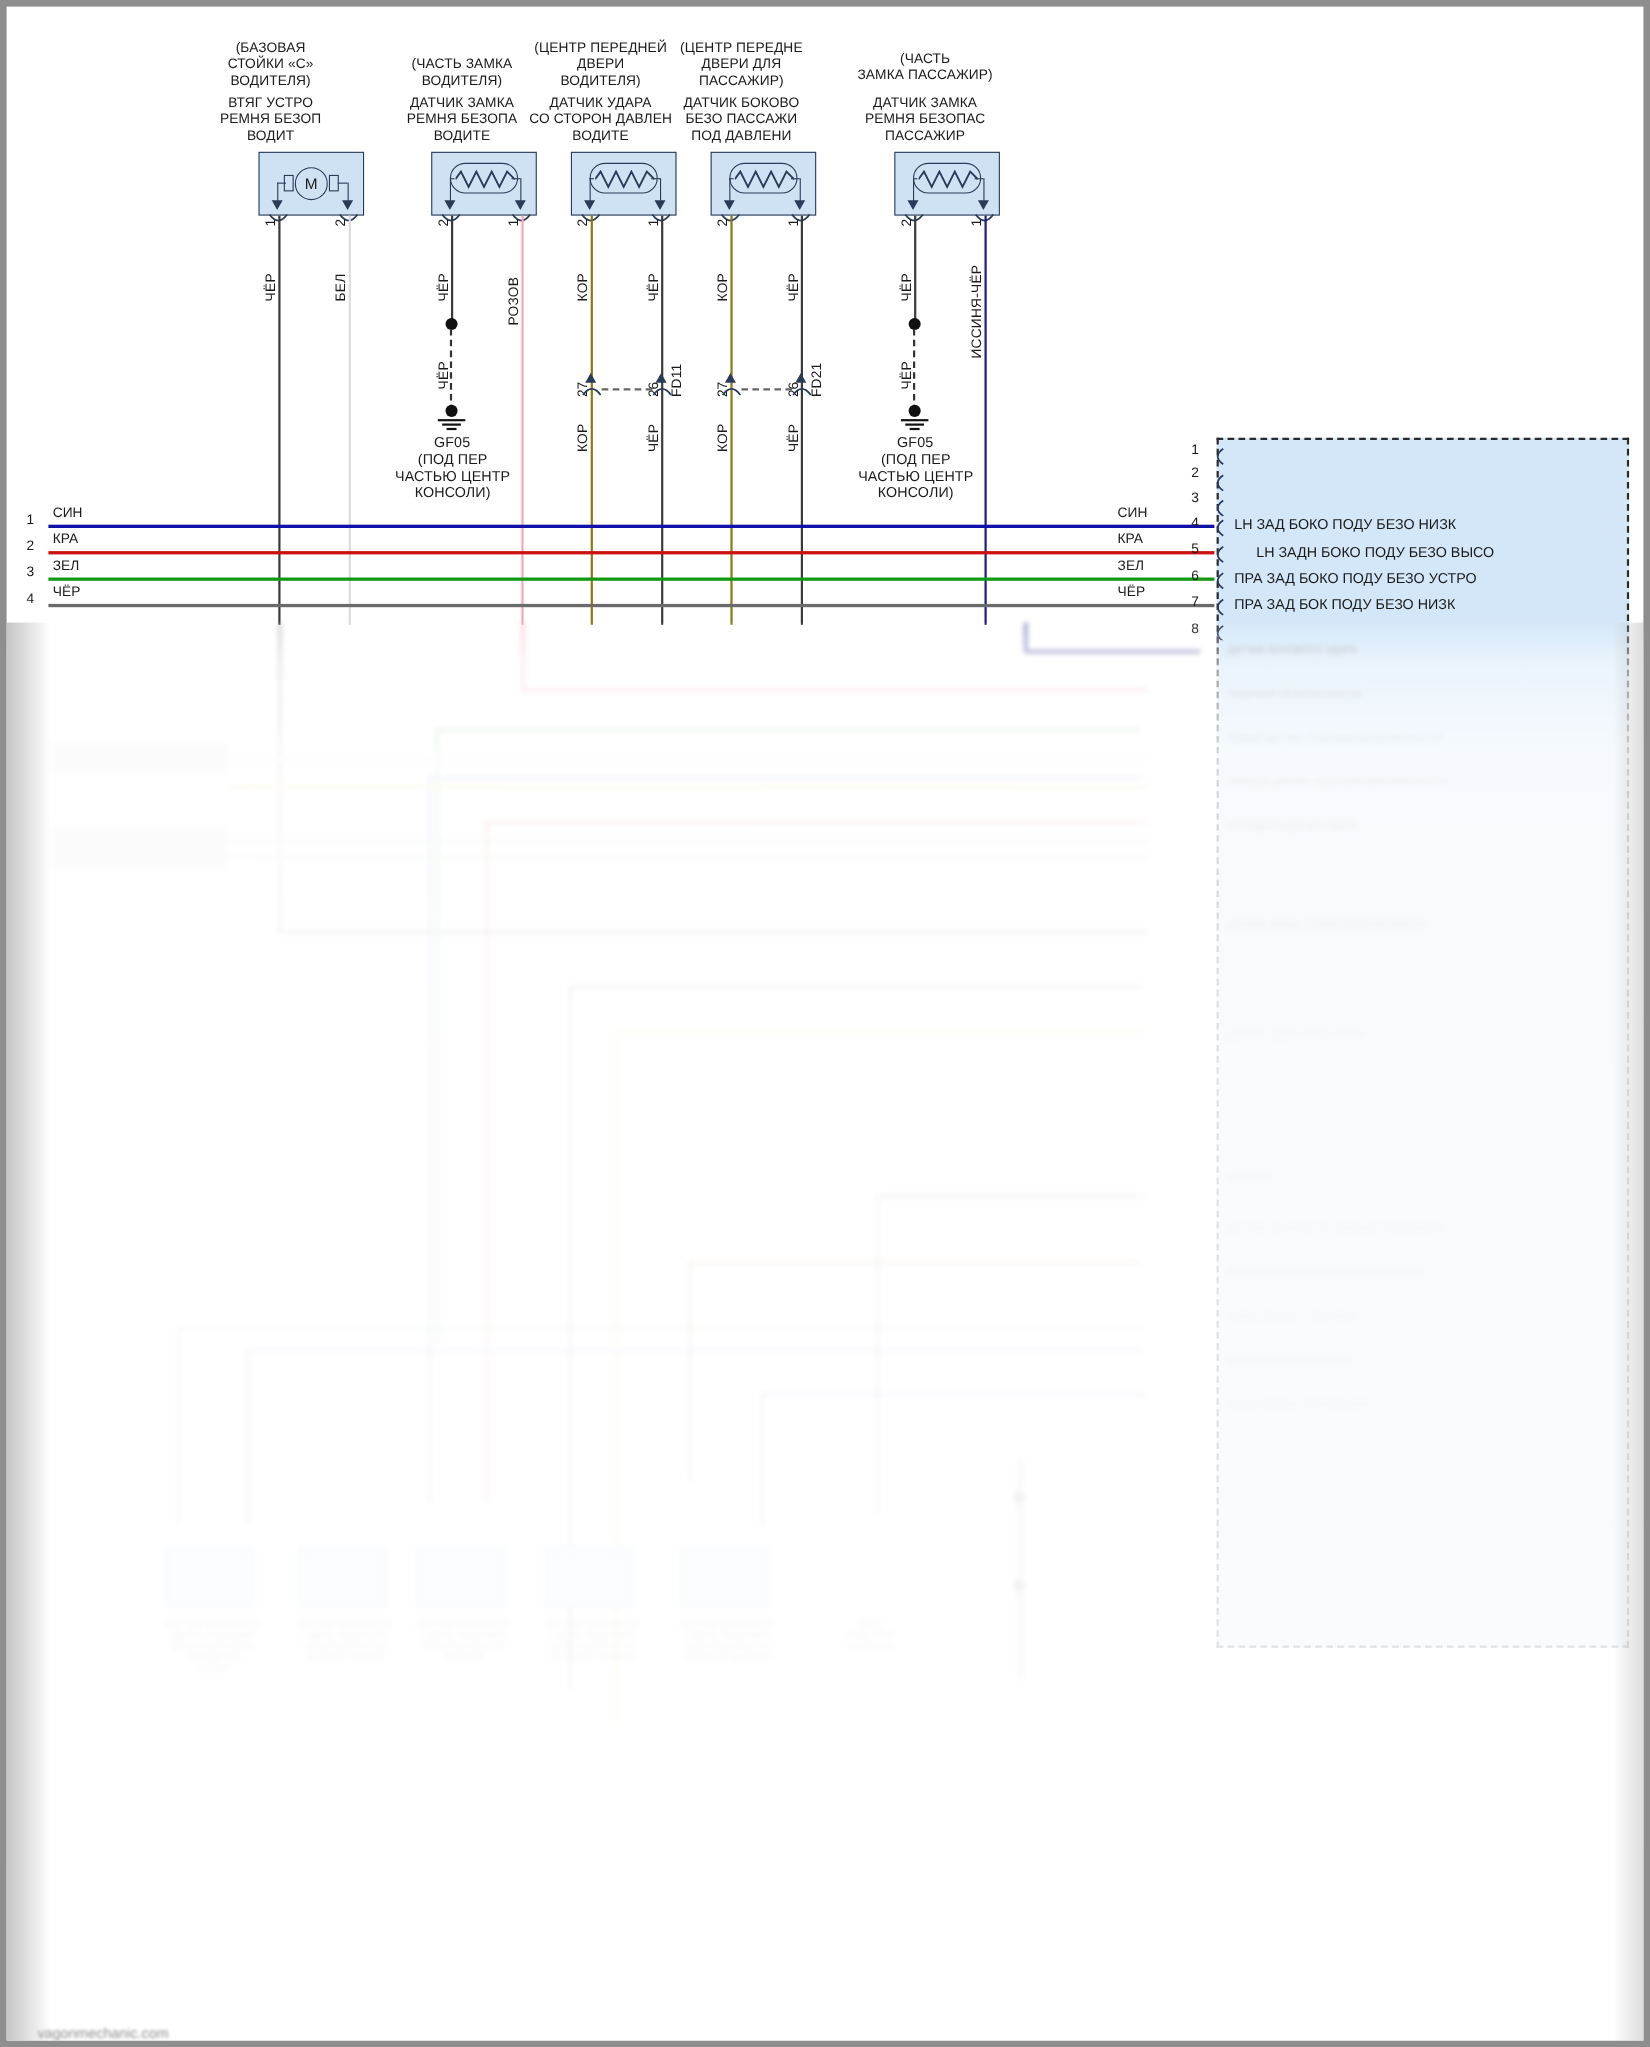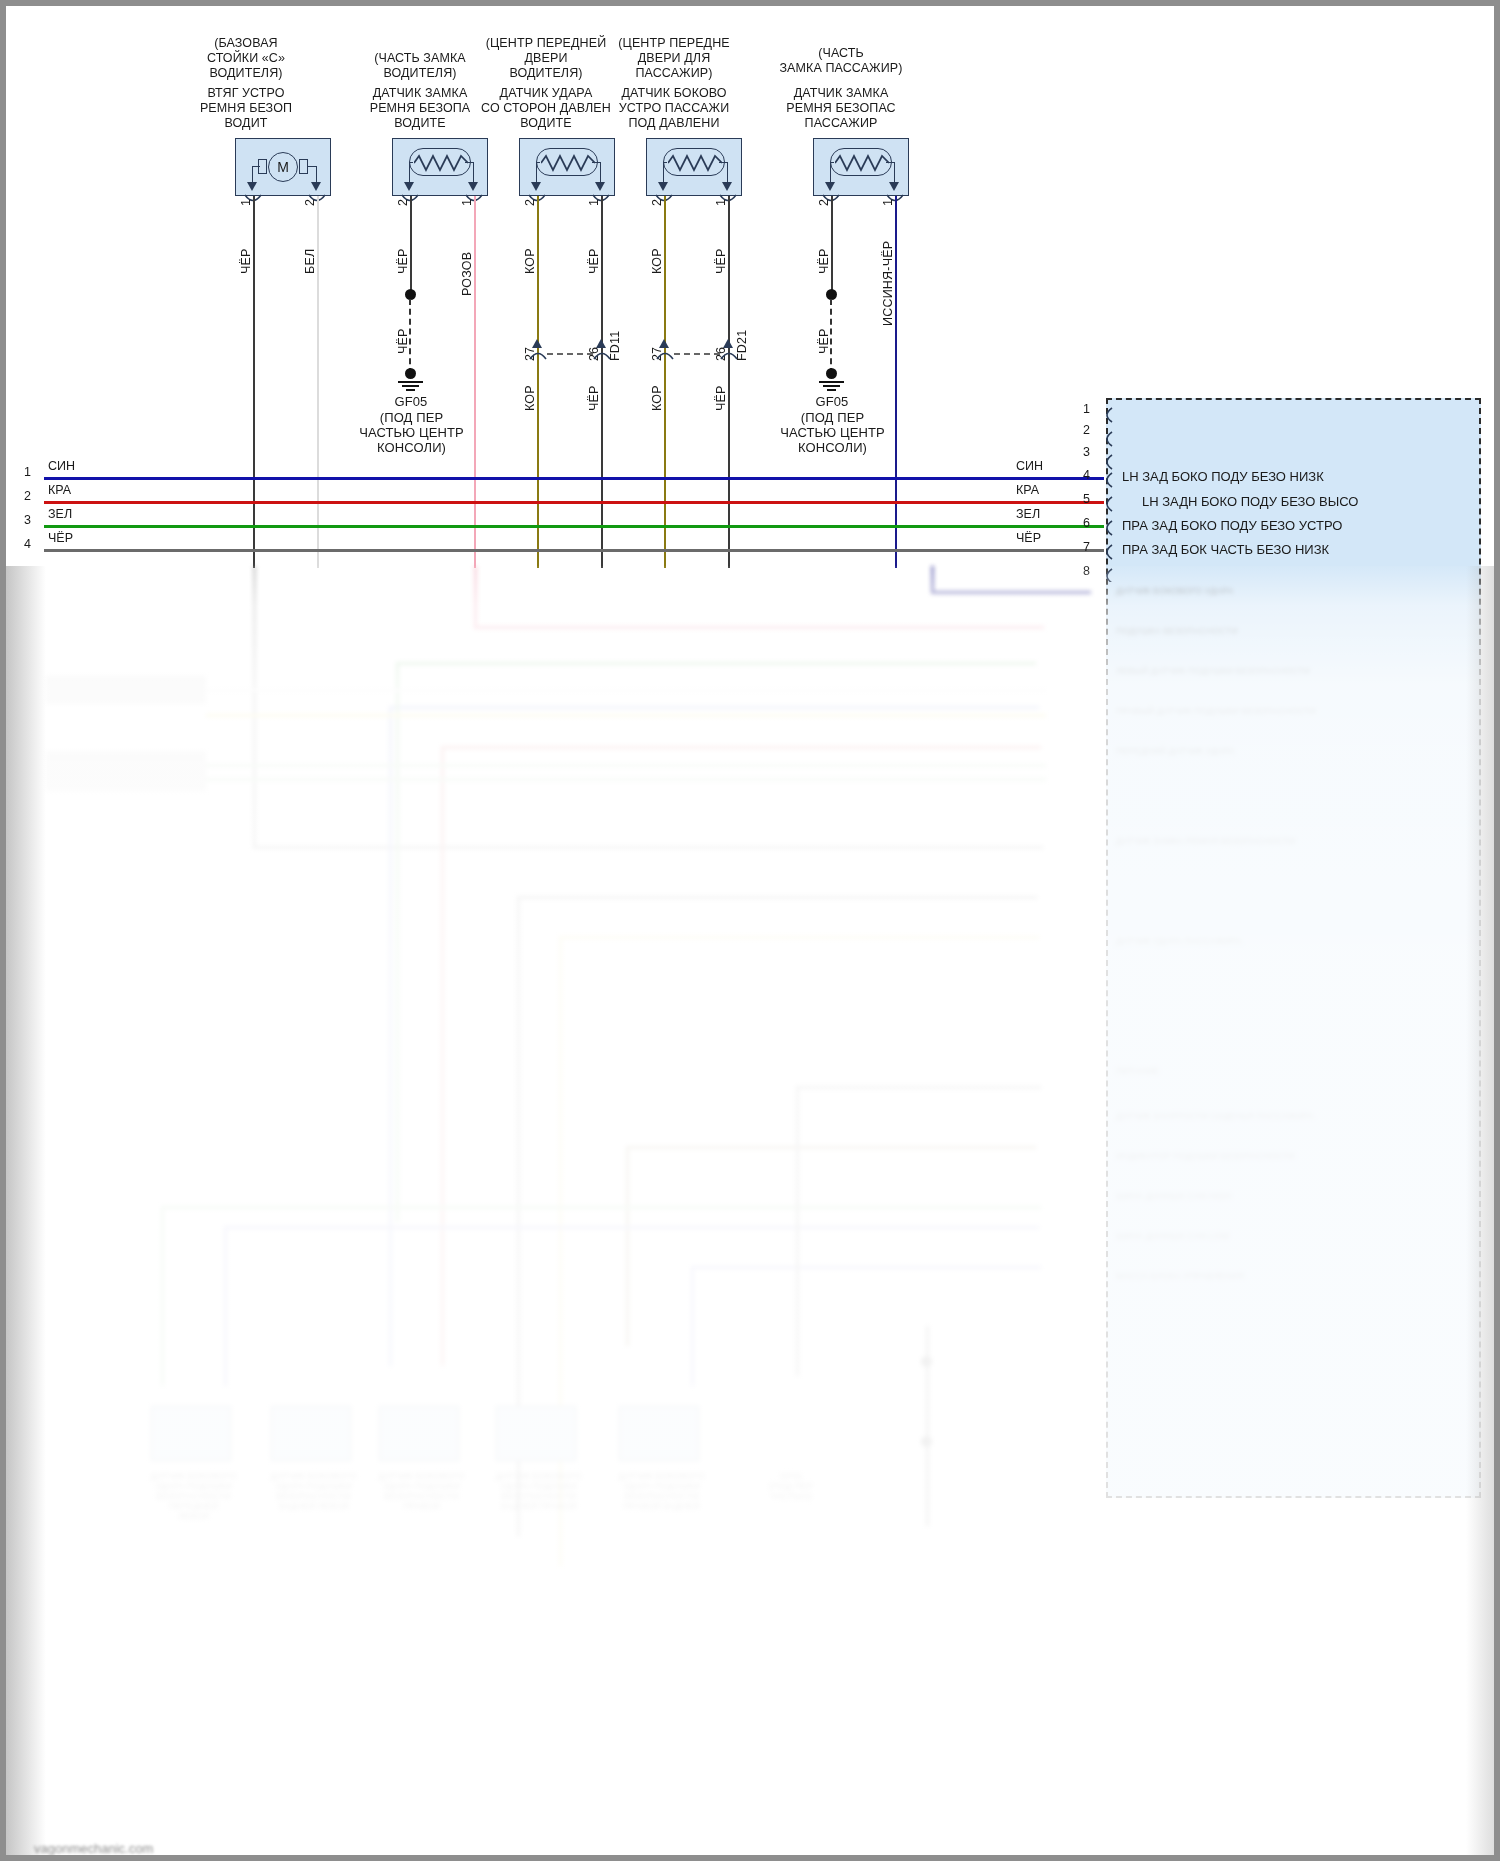--- a/index.html
+++ b/index.html
@@ -311,21 +311,21 @@
     <div class="arrowup" style="left:526px; top:333px;"></div>
     <div class="arrowup" style="left:590px; top:333px;"></div>
     <div class="dashh" style="left:541px; top:347px; width:46px;"></div>
     <div class="vlbl" style="left:517px; top:405px;">КОР</div>
     <div class="vlbl" style="left:581px; top:405px;">ЧЁР</div>
 
     <div class="lbl" style="left:578px; top:30px; width:180px;">(ЦЕНТР ПЕРЕДНЕ
 ДВЕРИ ДЛЯ
 ПАССАЖИР)</div>
     <div class="lbl" style="left:578px; top:80px; width:180px;">ДАТЧИК БОКОВО
-УСТРО ПАССАЖИ
+БЕЗО ПАССАЖИ
 ПОД ДАВЛЕНИ</div>
     <div class="comp" style="left:640px; top:132px; width:96px; height:58px;"></div>
     <div class="resistor" style="left:657px; top:142px;"></div>
     <svg class="abs" style="left:662px; top:148px;" width="54" height="18">
       <polyline points="0,9 5,2 12,16 19,2 26,16 33,2 40,16 47,2 54,9" fill="none" stroke="#2a3b57" stroke-width="1.7"></polyline>
     </svg>
     <div class="wire wh" style="left:657px; top:156px; width:4px; border-top-color:#2a3b57; border-top-width:1.8px;"></div>
     <div class="wire wh" style="left:713px; top:156px; width:8px; border-top-color:#2a3b57; border-top-width:1.8px;"></div>
     <div class="wire wv" style="left:657px; top:156px; height:24px; border-left-color:#2a3b57; border-left-width:1.8px;"></div>
     <div class="wire wv" style="left:721px; top:156px; height:24px; border-left-color:#2a3b57; border-left-width:1.8px;"></div>
@@ -437,21 +437,21 @@
       <path d="M12 71 Q2 78 12 85" fill="none" stroke="#2a3b57" stroke-width="1.6"></path>
       <path d="M12 95 Q2 102 12 109" fill="none" stroke="#2a3b57" stroke-width="1.6"></path>
       <path d="M12 119 Q2 126 12 133" fill="none" stroke="#2a3b57" stroke-width="1.6"></path>
       <path d="M12 143 Q2 150 12 157" fill="none" stroke="#2a3b57" stroke-width="1.6"></path>
       <path d="M12 167 Q2 174 12 181" fill="none" stroke="#2a3b57" stroke-width="1.6"></path>
     </svg>
 
     <div class="mod-desc" style="left:1116px; top:463px;text-align:right;">LH ЗАД БОКО ПОДУ БЕЗО НИЗК</div>
     <div class="mod-desc" style="left:1136px; top:488px;">LH ЗАДН БОКО ПОДУ БЕЗО ВЫСО</div>
     <div class="mod-desc" style="left:1116px; top:512px;">ПРА ЗАД БОКО ПОДУ БЕЗО УСТРО</div>
-    <div class="mod-desc" style="left:1116px; top:536px;">ПРА ЗАД БОК ЧАСТЬ БЕЗО НИЗК</div>
+    <div class="mod-desc" style="left:1116px; top:536px;">ПРА ЗАД БОК ПОДУ БЕЗО НИЗК</div>
 
     <div id="blurlayer">
 
       <div class="ghost-wire" style="position:absolute;left:925px;top:0px;width:0;height:25px;border-left:3px solid #1a1a8c;"></div>
       <div class="ghost-wire" style="position:absolute;left:925px;top:25px;width:0;height:0;border-top:3px solid #1a1a8c;width:160px;"></div>
       <div class="ghost-wire" style="position:absolute;left:468px;top:0px;width:0;height:60px;border-left:3px solid #f3a7b8;"></div>
       <div class="ghost-wire" style="position:absolute;left:468px;top:60px;height:0;width:570px;border-top:3px solid #f3a7b8;"></div>
 
       <div class="ghost-wire" style="position:absolute;left:247px;top:0px;width:0;height:280px;border-left:3px solid #999;"></div>
       <div class="ghost-wire" style="position:absolute;left:247px;top:280px;height:0;width:790px;border-top:3px solid #999;"></div>

